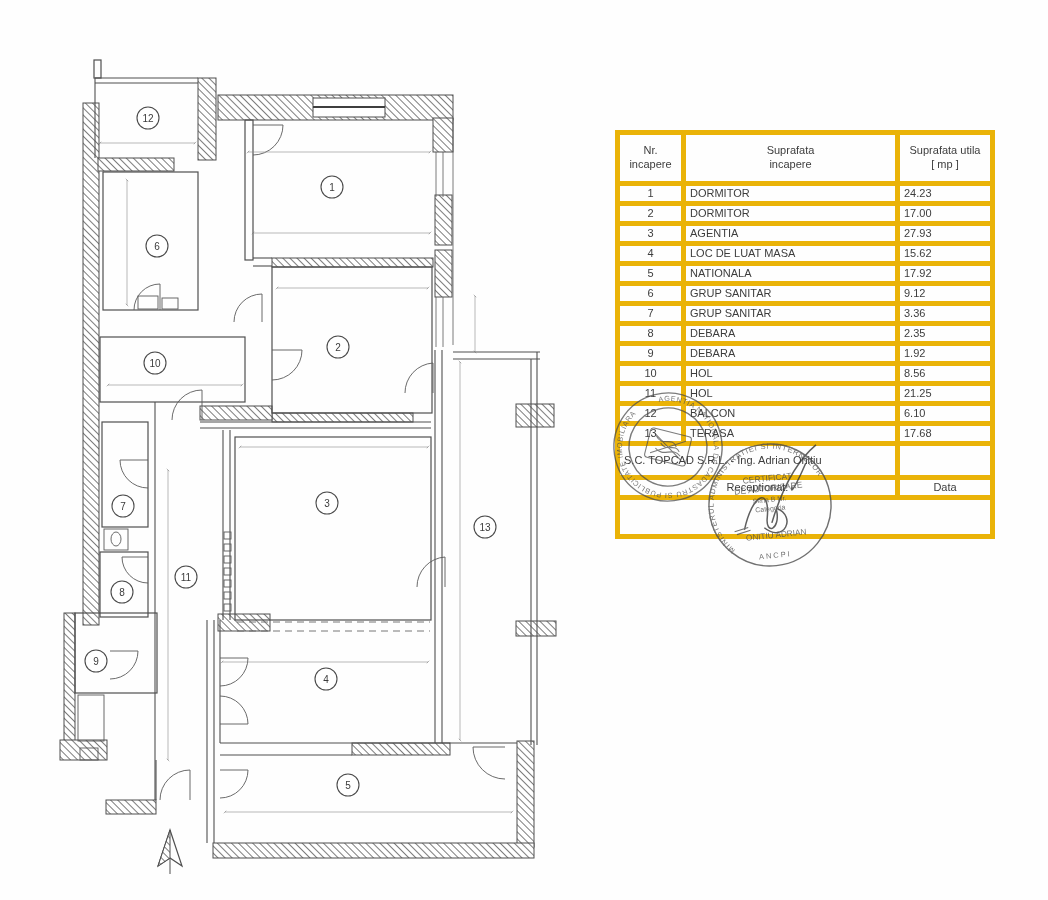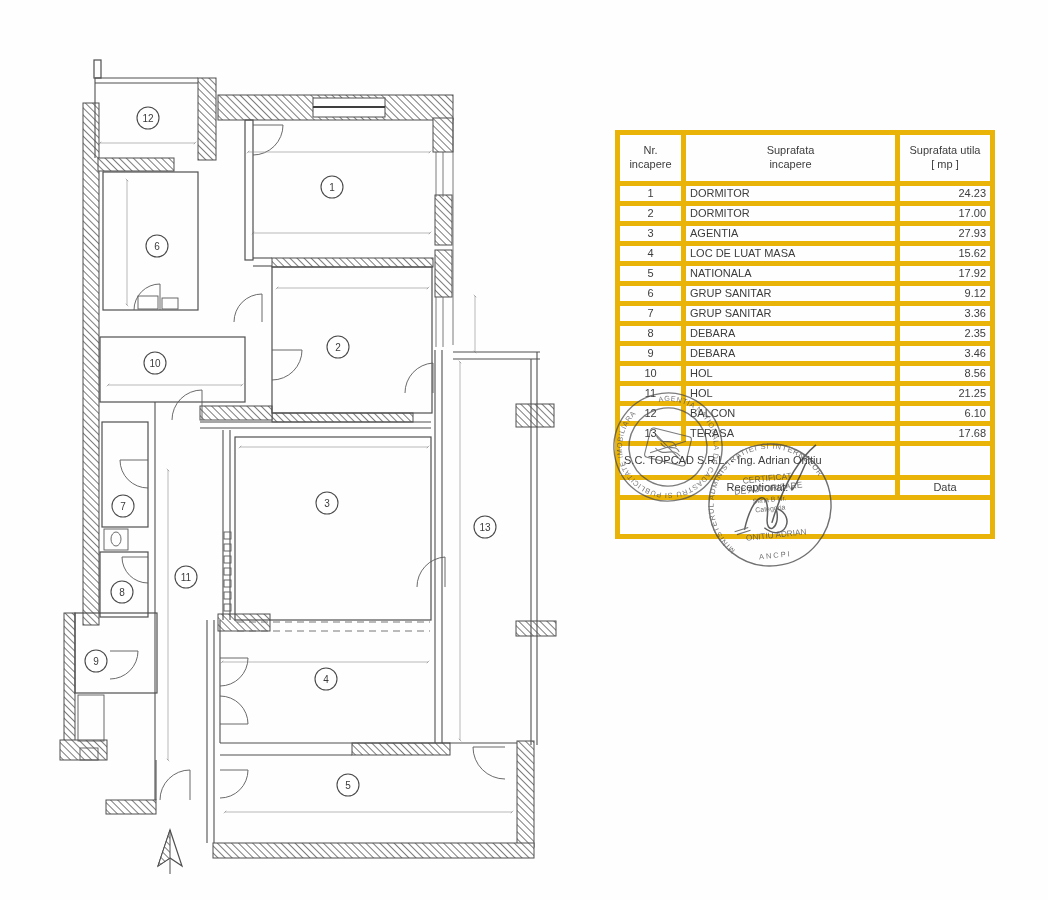--- a/index.html
+++ b/index.html
@@ -21,21 +21,21 @@
   #rooms text{font-size:10px;fill:#3b3b3b;text-anchor:middle;font-family:"Liberation Sans",sans-serif;}
   
   .areas-table{position:absolute;left:615px;top:130px;z-index:2;border-collapse:collapse;
                table-layout:fixed;width:375px;font-size:11px;color:#3d3d3d;}
   .areas-table td{border:5px solid #eab308;padding:0 4px;height:15px;line-height:1.25;
                   overflow:hidden;white-space:nowrap;}
   .areas-table{border:2px solid #4a4a4a;}
   .hd td{height:46px;text-align:center;}
   .c-nr{text-align:center;}
   .c-name{padding-left:9px;}
-  .c-area{text-align:right;}
+  .c-area{text-align:left;}
   .ctr{text-align:center;}
   .sig td{height:29px;}
   .emptyrow td{height:34px;}
   
   .stamp circle{fill:none;stroke:#4a4a4a;stroke-width:1.4;}
   .stamp text{fill:#4a4a4a;font-family:"Liberation Sans",sans-serif;}
   .stamp .emb{fill:none;stroke:#4a4a4a;stroke-width:1.1;}
   .sig-scribble{fill:none;stroke:#333;stroke-width:1.5;}
 </style>
 </head>
@@ -267,21 +267,21 @@
           <td class="c-area">3.36</td>
         </tr>
         <tr>
           <td class="c-nr">8</td>
           <td class="c-name">DEBARA</td>
           <td class="c-area">2.35</td>
         </tr>
         <tr>
           <td class="c-nr">9</td>
           <td class="c-name">DEBARA</td>
-          <td class="c-area">3.46</td>
+          <td class="c-area">1.92</td>
         </tr>
         <tr>
           <td class="c-nr">10</td>
           <td class="c-name">HOL</td>
           <td class="c-area">8.56</td>
         </tr>
         <tr>
           <td class="c-nr">11</td>
           <td class="c-name">HOL</td>
           <td class="c-area">21.25</td>

